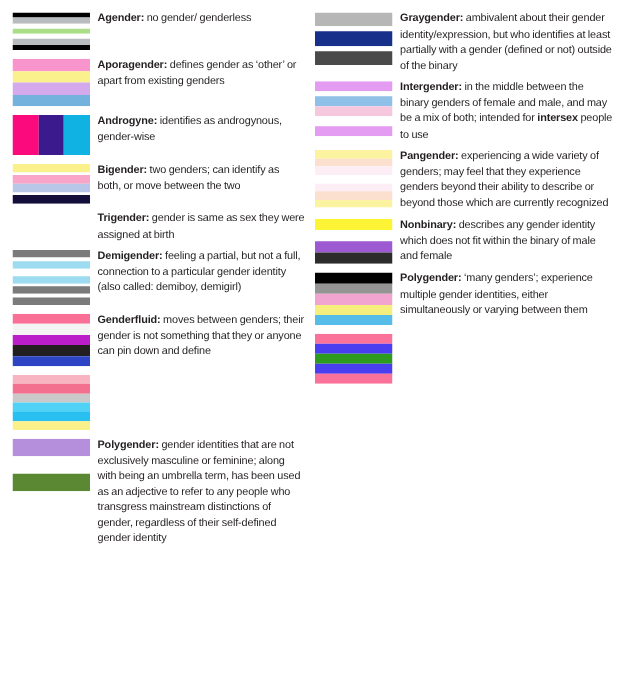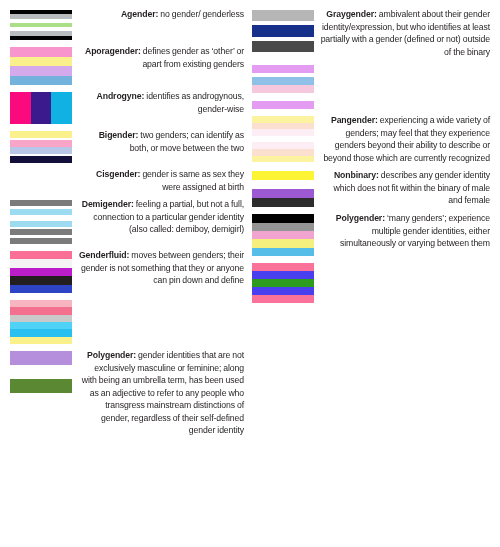--- a/index.html
+++ b/index.html
@@ -9,21 +9,20 @@
     font-family:"Liberation Sans","DejaVu Sans",sans-serif;
     color:#231f20;
     overflow:hidden;
   }
   .sheet{
     position:relative;
     width:500px;height:454px;
     display:flex;
     box-sizing:border-box;
     padding:8px 6px 6px 6px;
-    text-align:right;
   }
   .column{
     width:250px;
     box-sizing:border-box;
   }
   .col-left{padding-left:4px;padding-right:6px;}
   .col-right{padding-left:2px;padding-right:4px;}
 
   .entry{
     display:flex;
@@ -107,21 +106,21 @@
             <span class="stripe" style="background: rgb(248, 165, 200); height: 6.80851px;"></span>
             <span class="stripe" style="background: rgb(184, 198, 232); height: 6.80851px;"></span>
             <span class="stripe" style="background: rgb(255, 255, 255); height: 2.38298px;"></span>
             <span class="stripe" style="background: rgb(19, 15, 59); height: 6.80851px;"></span>
           </div>
         </div>
         <div class="desc"><span class="term">Bigender:</span><span> two genders; can identify as both, or move between the two</span></div>
       </div>
       <div class="entry">
         <div class="flag-cell"></div>
-        <div class="desc"><span class="term">Cisgender:</span><span> gender is same as sex they were assigned at birth</span></div>
+        <div class="desc"><span class="term">Trigender:</span><span> gender is same as sex they were assigned at birth</span></div>
       </div>
       <div class="entry">
         <div class="flag-cell">
           <div class="flag" style="height: 44px;">
             <span class="stripe" style="background: rgb(123, 123, 123); height: 5.98639px;"></span>
             <span class="stripe" style="background: rgb(255, 255, 255); height: 2.69388px;"></span>
             <span class="stripe" style="background: rgb(157, 220, 240); height: 5.98639px;"></span>
             <span class="stripe" style="background: rgb(255, 255, 255); height: 5.98639px;"></span>
             <span class="stripe" style="background: rgb(157, 220, 240); height: 5.98639px;"></span>
             <span class="stripe" style="background: rgb(255, 255, 255); height: 2.69388px;"></span>
@@ -184,20 +183,21 @@
         <div class="flag-cell">
           <div class="flag" style="height: 44px;">
             <span class="stripe" style="background: rgb(228, 155, 242); height: 8.14815px;"></span>
             <span class="stripe" style="background: rgb(255, 255, 255); height: 3.25926px;"></span>
             <span class="stripe" style="background: rgb(143, 192, 232); height: 8.14815px;"></span>
             <span class="stripe" style="background: rgb(246, 200, 221); height: 8.14815px;"></span>
             <span class="stripe" style="background: rgb(255, 255, 255); height: 8.14815px;"></span>
             <span class="stripe" style="background: rgb(228, 155, 242); height: 8.14815px;"></span>
           </div>
         </div>
+        <div class="desc"><span class="term">Intergender:</span><span> in the middle between the binary genders of female and male, and may be a mix of both; intended for </span><span class="emph">intersex</span><span> people to use</span></div>
       </div>
       <div class="entry">
         <div class="flag-cell">
           <div class="flag" style="height: 46px;">
             <span class="stripe" style="background: rgb(251, 243, 160); height: 6.57143px;"></span>
             <span class="stripe" style="background: rgb(252, 224, 207); height: 6.57143px;"></span>
             <span class="stripe" style="background: rgb(253, 238, 245); height: 6.57143px;"></span>
             <span class="stripe" style="background: rgb(255, 255, 255); height: 6.57143px;"></span>
             <span class="stripe" style="background: rgb(253, 238, 245); height: 6.57143px;"></span>
             <span class="stripe" style="background: rgb(252, 224, 207); height: 6.57143px;"></span>

